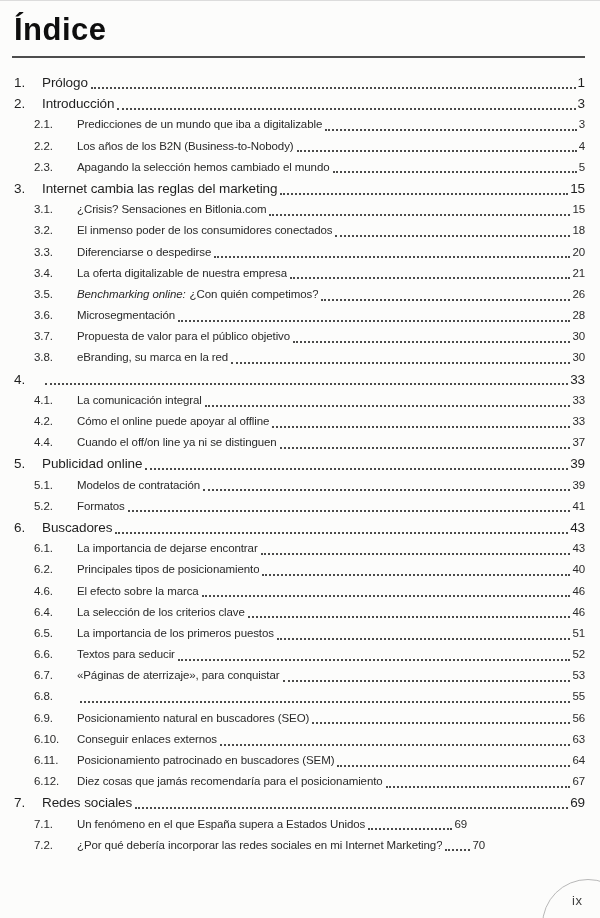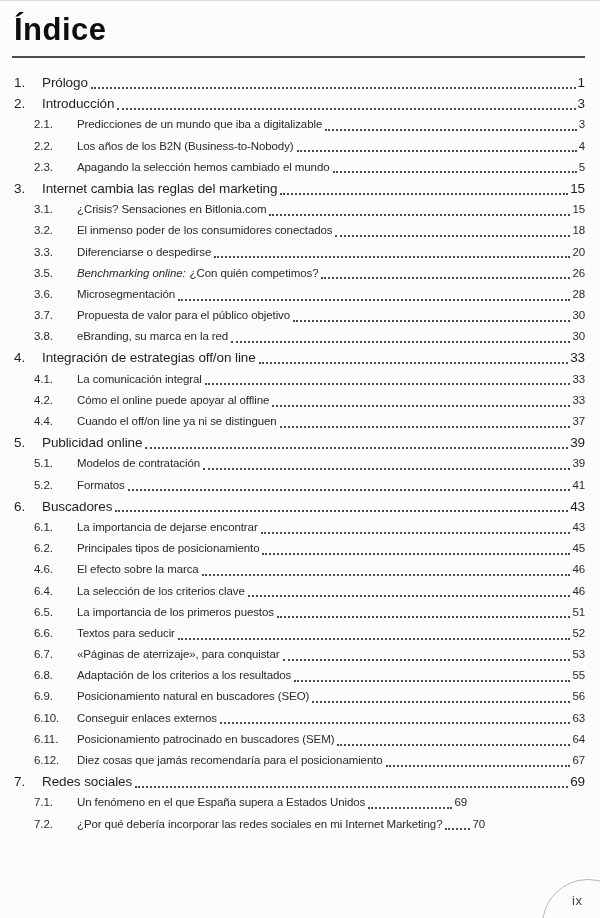--- a/index.html
+++ b/index.html
@@ -122,20 +122,26 @@
         <span class="leader"></span>
         <span class="pg">18</span>
       </div>
       <div class="row l2">
         <span class="num">3.3.</span>
         <span class="label">Diferenciarse o despedirse</span>
         <span class="leader"></span>
         <span class="pg">20</span>
       </div>
       <div class="row l2">
+        <span class="num">3.4.</span>
+        <span class="label">La oferta digitalizable de nuestra empresa</span>
+        <span class="leader"></span>
+        <span class="pg">21</span>
+      </div>
+      <div class="row l2">
         <span class="num">3.5.</span>
         <span class="label"><em>Benchmarking online:</em>¿Con quién competimos?</span>
         <span class="leader"></span>
         <span class="pg">26</span>
       </div>
       <div class="row l2">
         <span class="num">3.6.</span>
         <span class="label">Microsegmentación</span>
         <span class="leader"></span>
         <span class="pg">28</span>
@@ -147,21 +153,20 @@
         <span class="pg">30</span>
       </div>
       <div class="row l2">
         <span class="num">3.8.</span>
         <span class="label">eBranding, su marca en la red</span>
         <span class="leader"></span>
         <span class="pg">30</span>
       </div>
       <div class="row l1">
         <span class="num">4.</span>
-        <span class="label">Integración de estrategias off/on line</span>
         <span class="leader"></span>
         <span class="pg">33</span>
       </div>
       <div class="row l2">
         <span class="num">4.1.</span>
         <span class="label">La comunicación integral</span>
         <span class="leader"></span>
         <span class="pg">33</span>
       </div>
       <div class="row l2">
@@ -203,21 +208,21 @@
       <div class="row l2">
         <span class="num">6.1.</span>
         <span class="label">La importancia de dejarse encontrar</span>
         <span class="leader"></span>
         <span class="pg">43</span>
       </div>
       <div class="row l2">
         <span class="num">6.2.</span>
         <span class="label">Principales tipos de posicionamiento</span>
         <span class="leader"></span>
-        <span class="pg">45</span>
+        <span class="pg">40</span>
       </div>
       <div class="row l2">
         <span class="num">4.6.</span>
         <span class="label">El efecto sobre la marca</span>
         <span class="leader"></span>
         <span class="pg">46</span>
       </div>
       <div class="row l2">
         <span class="num">6.4.</span>
         <span class="label">La selección de los criterios clave</span>
@@ -237,21 +242,20 @@
         <span class="pg">52</span>
       </div>
       <div class="row l2">
         <span class="num">6.7.</span>
         <span class="label">«Páginas de aterrizaje», para conquistar</span>
         <span class="leader"></span>
         <span class="pg">53</span>
       </div>
       <div class="row l2">
         <span class="num">6.8.</span>
-        <span class="label">Adaptación de los criterios a los resultados</span>
         <span class="leader"></span>
         <span class="pg">55</span>
       </div>
       <div class="row l2">
         <span class="num">6.9.</span>
         <span class="label">Posicionamiento natural en buscadores (SEO)</span>
         <span class="leader"></span>
         <span class="pg">56</span>
       </div>
       <div class="row l2">

